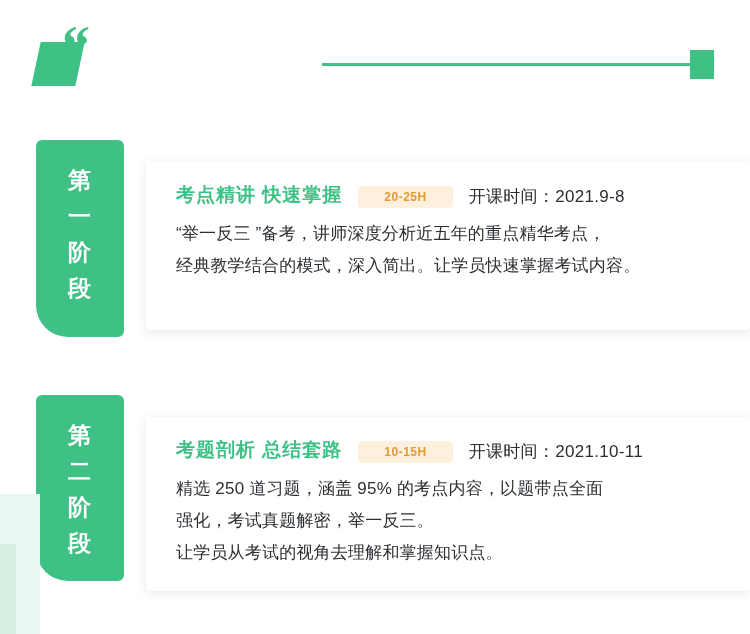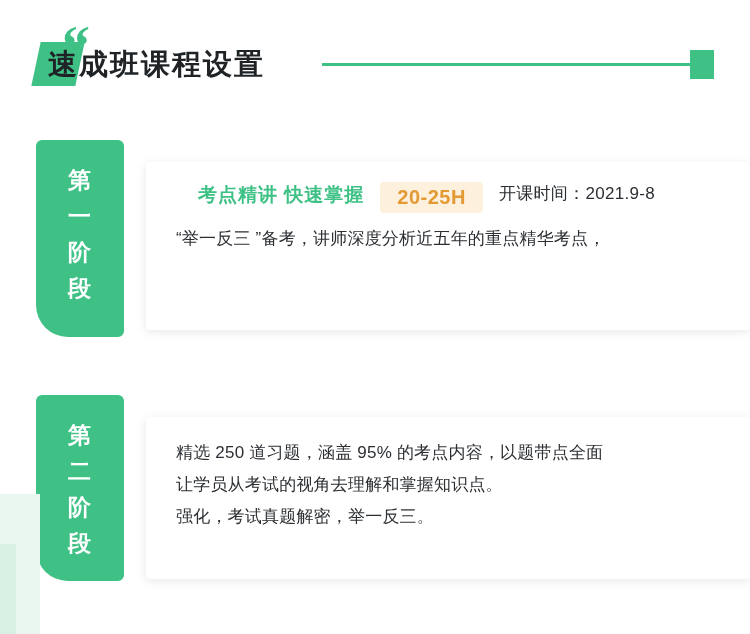--- a/index.html
+++ b/index.html
@@ -116,39 +116,38 @@
     border-radius: 4px;
     box-shadow: 0 2px 10px rgba(120, 130, 140, 0.18);
     box-sizing: border-box;
     padding: 20px 24px 22px 30px;
   }
   .stage-1 .stage-card { min-height: 168px; }
   .stage-2 .stage-card { min-height: 162px; }
 
   .card-head {
     display: flex;
-    align-items: flex-start;
+    align-items: flex-end;
     white-space: nowrap;
     margin-bottom: 10px;
-    margin-left: 22px;
   }
   .card-head-title {
     color: #3fc186;
     font-size: 19px;
     font-weight: 700;
     letter-spacing: 1px;
   }
   .card-badge {
     margin-left: 16px;
     background: #fdf0dd;
     color: #e39a35;
-    font-size: 20px;
+    font-size: 12px;
     font-weight: 700;
     border-radius: 4px;
-    padding: 4px 17px;
+    padding: 4px 26px;
     letter-spacing: 0.5px;
   }
   .card-date {
     margin-left: 16px;
     color: #2b2f33;
     font-size: 17px;
     letter-spacing: 0.3px;
   }
   .card-body {
     color: #2b2f33;
@@ -179,56 +178,61 @@
   }
 </style>
 </head>
 <body>
 
 <div class="page">
 
   <div class="header">
     <div class="quote-mark">“</div>
     <div class="title-slab"></div>
-    <div class="header-title">速成班课程设置</div>
     <div class="header-rule"></div>
     <div class="header-rule-cap"></div>
   </div>
 
   <div class="stage stage-1">
     <div class="stage-tab">
       <span>第</span>
       <span>一</span>
       <span>阶</span>
       <span>段</span>
     </div>
     <div class="stage-card">
       <div class="card-head">
         <div class="card-head-title">考点精讲  快速掌握</div>
         <div class="card-badge">20-25H</div>
         <div class="card-date">开课时间：2021.9-8</div>
       </div>
       <div class="card-body">
         <p>“举一反三 ”备考，讲师深度分析近五年的重点精华考点，</p>
+        <p>经典教学结合的模式，深入简出。让学员快速掌握考试内容。</p>
       </div>
     </div>
   </div>
 
   <div class="stage stage-2">
     <div class="stage-tab">
       <span>第</span>
       <span>二</span>
       <span>阶</span>
       <span>段</span>
     </div>
     <div class="stage-card">
+      <div class="card-head">
+        <div class="card-head-title">考题剖析  总结套路</div>
+        <div class="card-badge">10-15H</div>
+        <div class="card-date">开课时间：2021.10-11</div>
+      </div>
       <div class="card-body">
         <p>精选 250 道习题，涵盖 95% 的考点内容，以题带点全面</p>
+        <p>强化，考试真题解密，举一反三。</p>
         <p>让学员从考试的视角去理解和掌握知识点。</p>
-        <p>强化，考试真题解密，举一反三。</p>
       </div>
     </div>
   </div>
 
   <div class="corner-band"></div>
   <div class="corner-band-2"></div>
 
 </div>
 
 </body></html>

